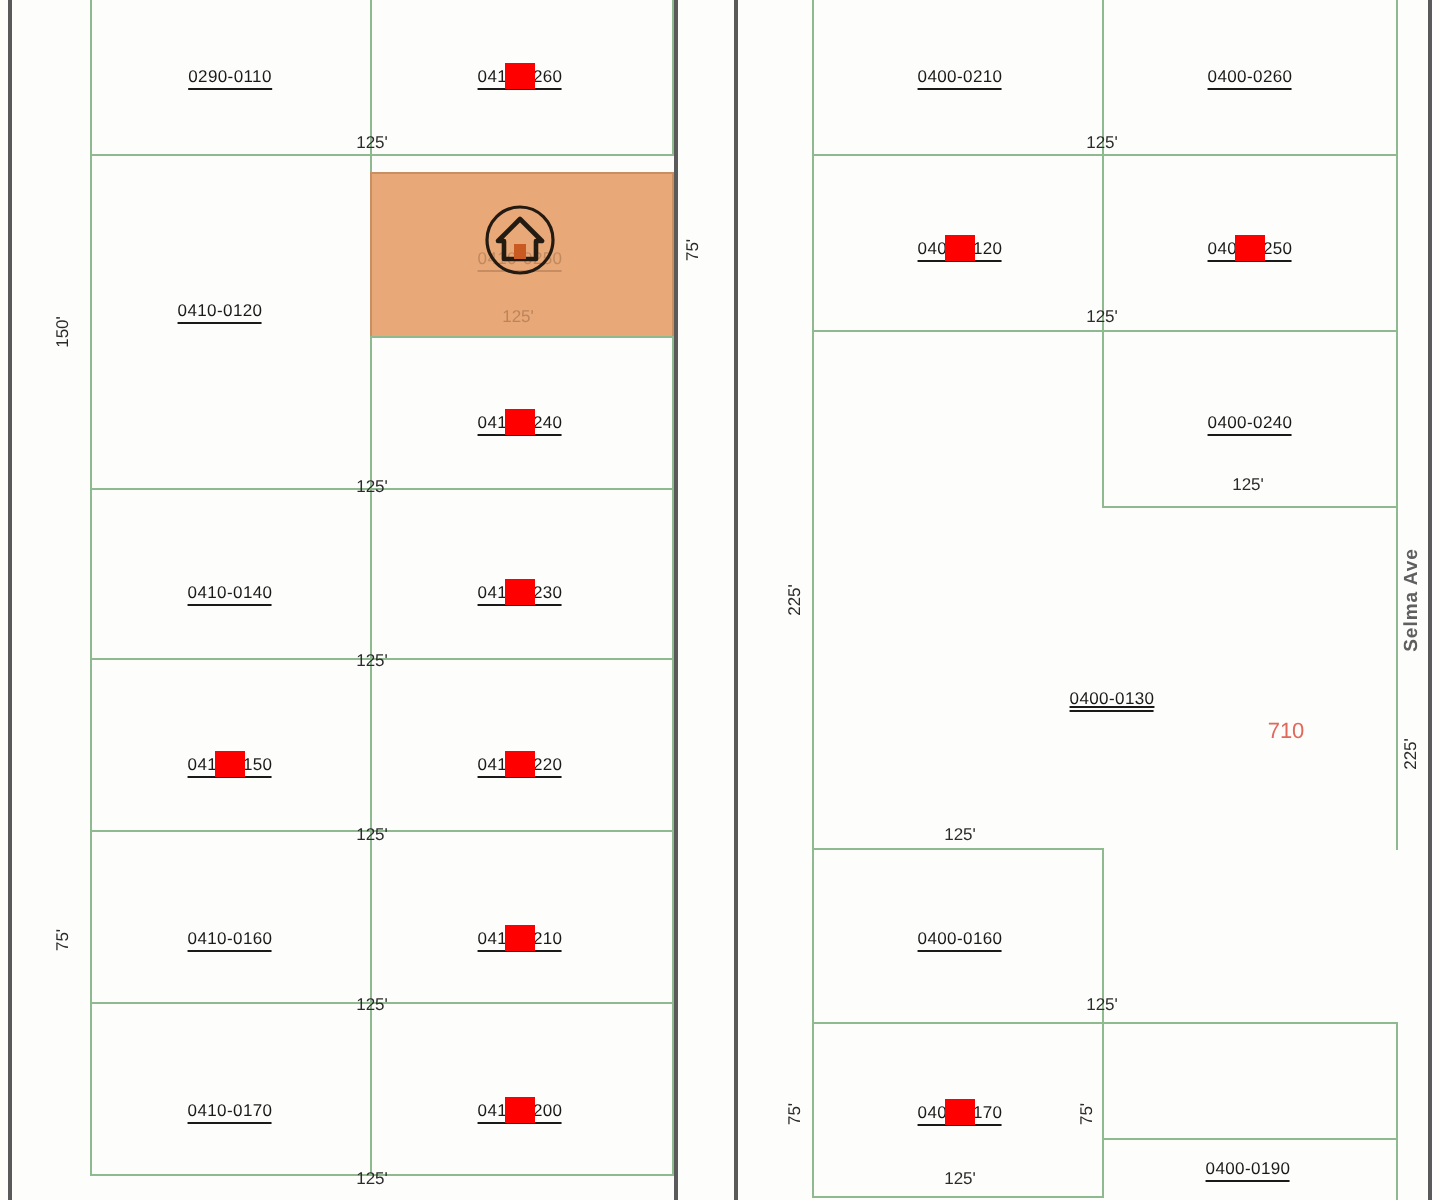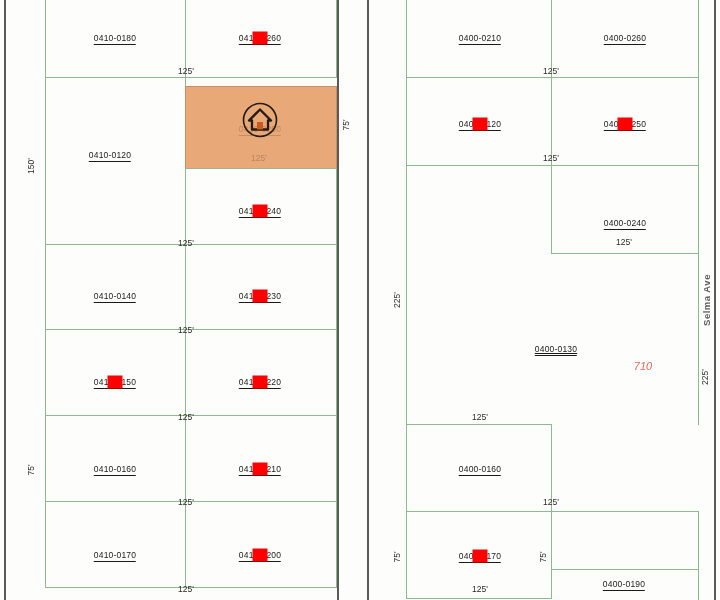--- a/index.html
+++ b/index.html
@@ -162,21 +162,21 @@
   <div class="parcel" style="left:406px; top:424px; width:146px; height:88px;"></div>
 
   <div class="edge" style="left:551px; top:511px; width:148px; height:1px;"></div>
 
   <div class="parcel" style="left:406px; top:511px; width:146px; height:88px;"></div>
 
   <div class="edge" style="left:551px; top:569px; width:148px; height:1px;"></div>
   <div class="edge" style="left:698px; top:511px; width:1px; height:89px;"></div>
 
   <div id="left-pids">
-      <div class="pid" style="left: 115px; top: 39px;">0410-0180</div>
+      <div class="pid" style="left: 115px; top: 39px;">0290-0110</div>
       <div class="pid" style="left: 260px; top: 39px;">0410-0260</div>
       <div class="pid-marker" style="left: 260px; top: 38px;"></div>
       <div class="pid" style="left: 110px; top: 156px;">0410-0120</div>
       <div class="pid faded" style="left: 260px; top: 130px;">0410-0250</div>
       <div class="pid" style="left: 260px; top: 212px;">0410-0240</div>
       <div class="pid-marker" style="left: 260px; top: 211px;"></div>
       <div class="pid" style="left: 115px; top: 297px;">0410-0140</div>
       <div class="pid" style="left: 260px; top: 297px;">0410-0230</div>
       <div class="pid-marker" style="left: 260px; top: 296px;"></div>
       <div class="pid" style="left: 115px; top: 383px;">0410-0150</div>
@@ -190,21 +190,21 @@
       <div class="pid" style="left: 260px; top: 556px;">0410-0200</div>
       <div class="pid-marker" style="left: 260px; top: 555px;"></div>
     </div>
   <div id="right-pids">
       <div class="pid" style="left: 480px; top: 39px;">0400-0210</div>
       <div class="pid" style="left: 625px; top: 39px;">0400-0260</div>
       <div class="pid" style="left: 480px; top: 125px;">0400-0120</div>
       <div class="pid-marker" style="left: 480px; top: 124px;"></div>
       <div class="pid" style="left: 625px; top: 125px;">0400-0250</div>
       <div class="pid-marker" style="left: 625px; top: 124px;"></div>
-      <div class="pid" style="left: 625px; top: 212px; margin-top: 12px;">0400-0240</div>
+      <div class="pid" style="left: 625px; top: 212px;">0400-0240</div>
       <div class="pid" style="left: 556px; top: 350px; text-decoration: underline;">0400-0130</div>
       <div class="pid" style="left: 480px; top: 470px;">0400-0160</div>
       <div class="pid" style="left: 480px; top: 557px;">0400-0170</div>
       <div class="pid-marker" style="left: 480px; top: 556px;"></div>
       <div class="pid" style="left: 624px; top: 585px;">0400-0190</div>
     </div>
   <div id="left-dims">
       <div class="dim" style="left: 186px; top: 71px;">125'</div>
       <div class="dim faded" style="left: 259px; top: 158px;">125'</div>
       <div class="dim" style="left: 186px; top: 243px;">125'</div>
@@ -225,21 +225,21 @@
       <div class="dim" style="left: 480px; top: 589px;">125'</div>
       <div class="dim vert" style="left: 397px; top: 300px;">225'</div>
       <div class="dim vert" style="left: 705px; top: 377px;">225'</div>
       <div class="dim vert" style="left: 397px; top: 557px;">75'</div>
       <div class="dim vert" style="left: 543px; top: 557px;">75'</div>
     </div>
   <div id="street-names">
       <div class="street-name" style="left: 706px; top: 300px;">Selma Ave</div>
     </div>
   <div id="addr-nums">
-      <div class="addr-num" style="left: 643px; top: 366px; font-style: italic;">710</div>
+      <div class="addr-num" style="left: 643px; top: 366px;">710</div>
     </div>
 
   <div class="home-marker" id="home-marker" style="left: 260px; top: 120px;">
     <svg viewBox="0 0 38 38" width="38" height="38" aria-hidden="true">
       <circle cx="19" cy="19" r="16.5" fill="none" stroke="#231a12" stroke-width="1.6"></circle>
       <path d="M19 8.5 L30 19.5 L27 19.5 L27 28.5 L11 28.5 L11 19.5 L8 19.5 Z" fill="none" stroke="#231a12" stroke-width="2.3" stroke-linejoin="round"></path>
       <rect x="16" y="21" width="6" height="7.5" fill="#c85a22"></rect>
     </svg>
   </div>
 

